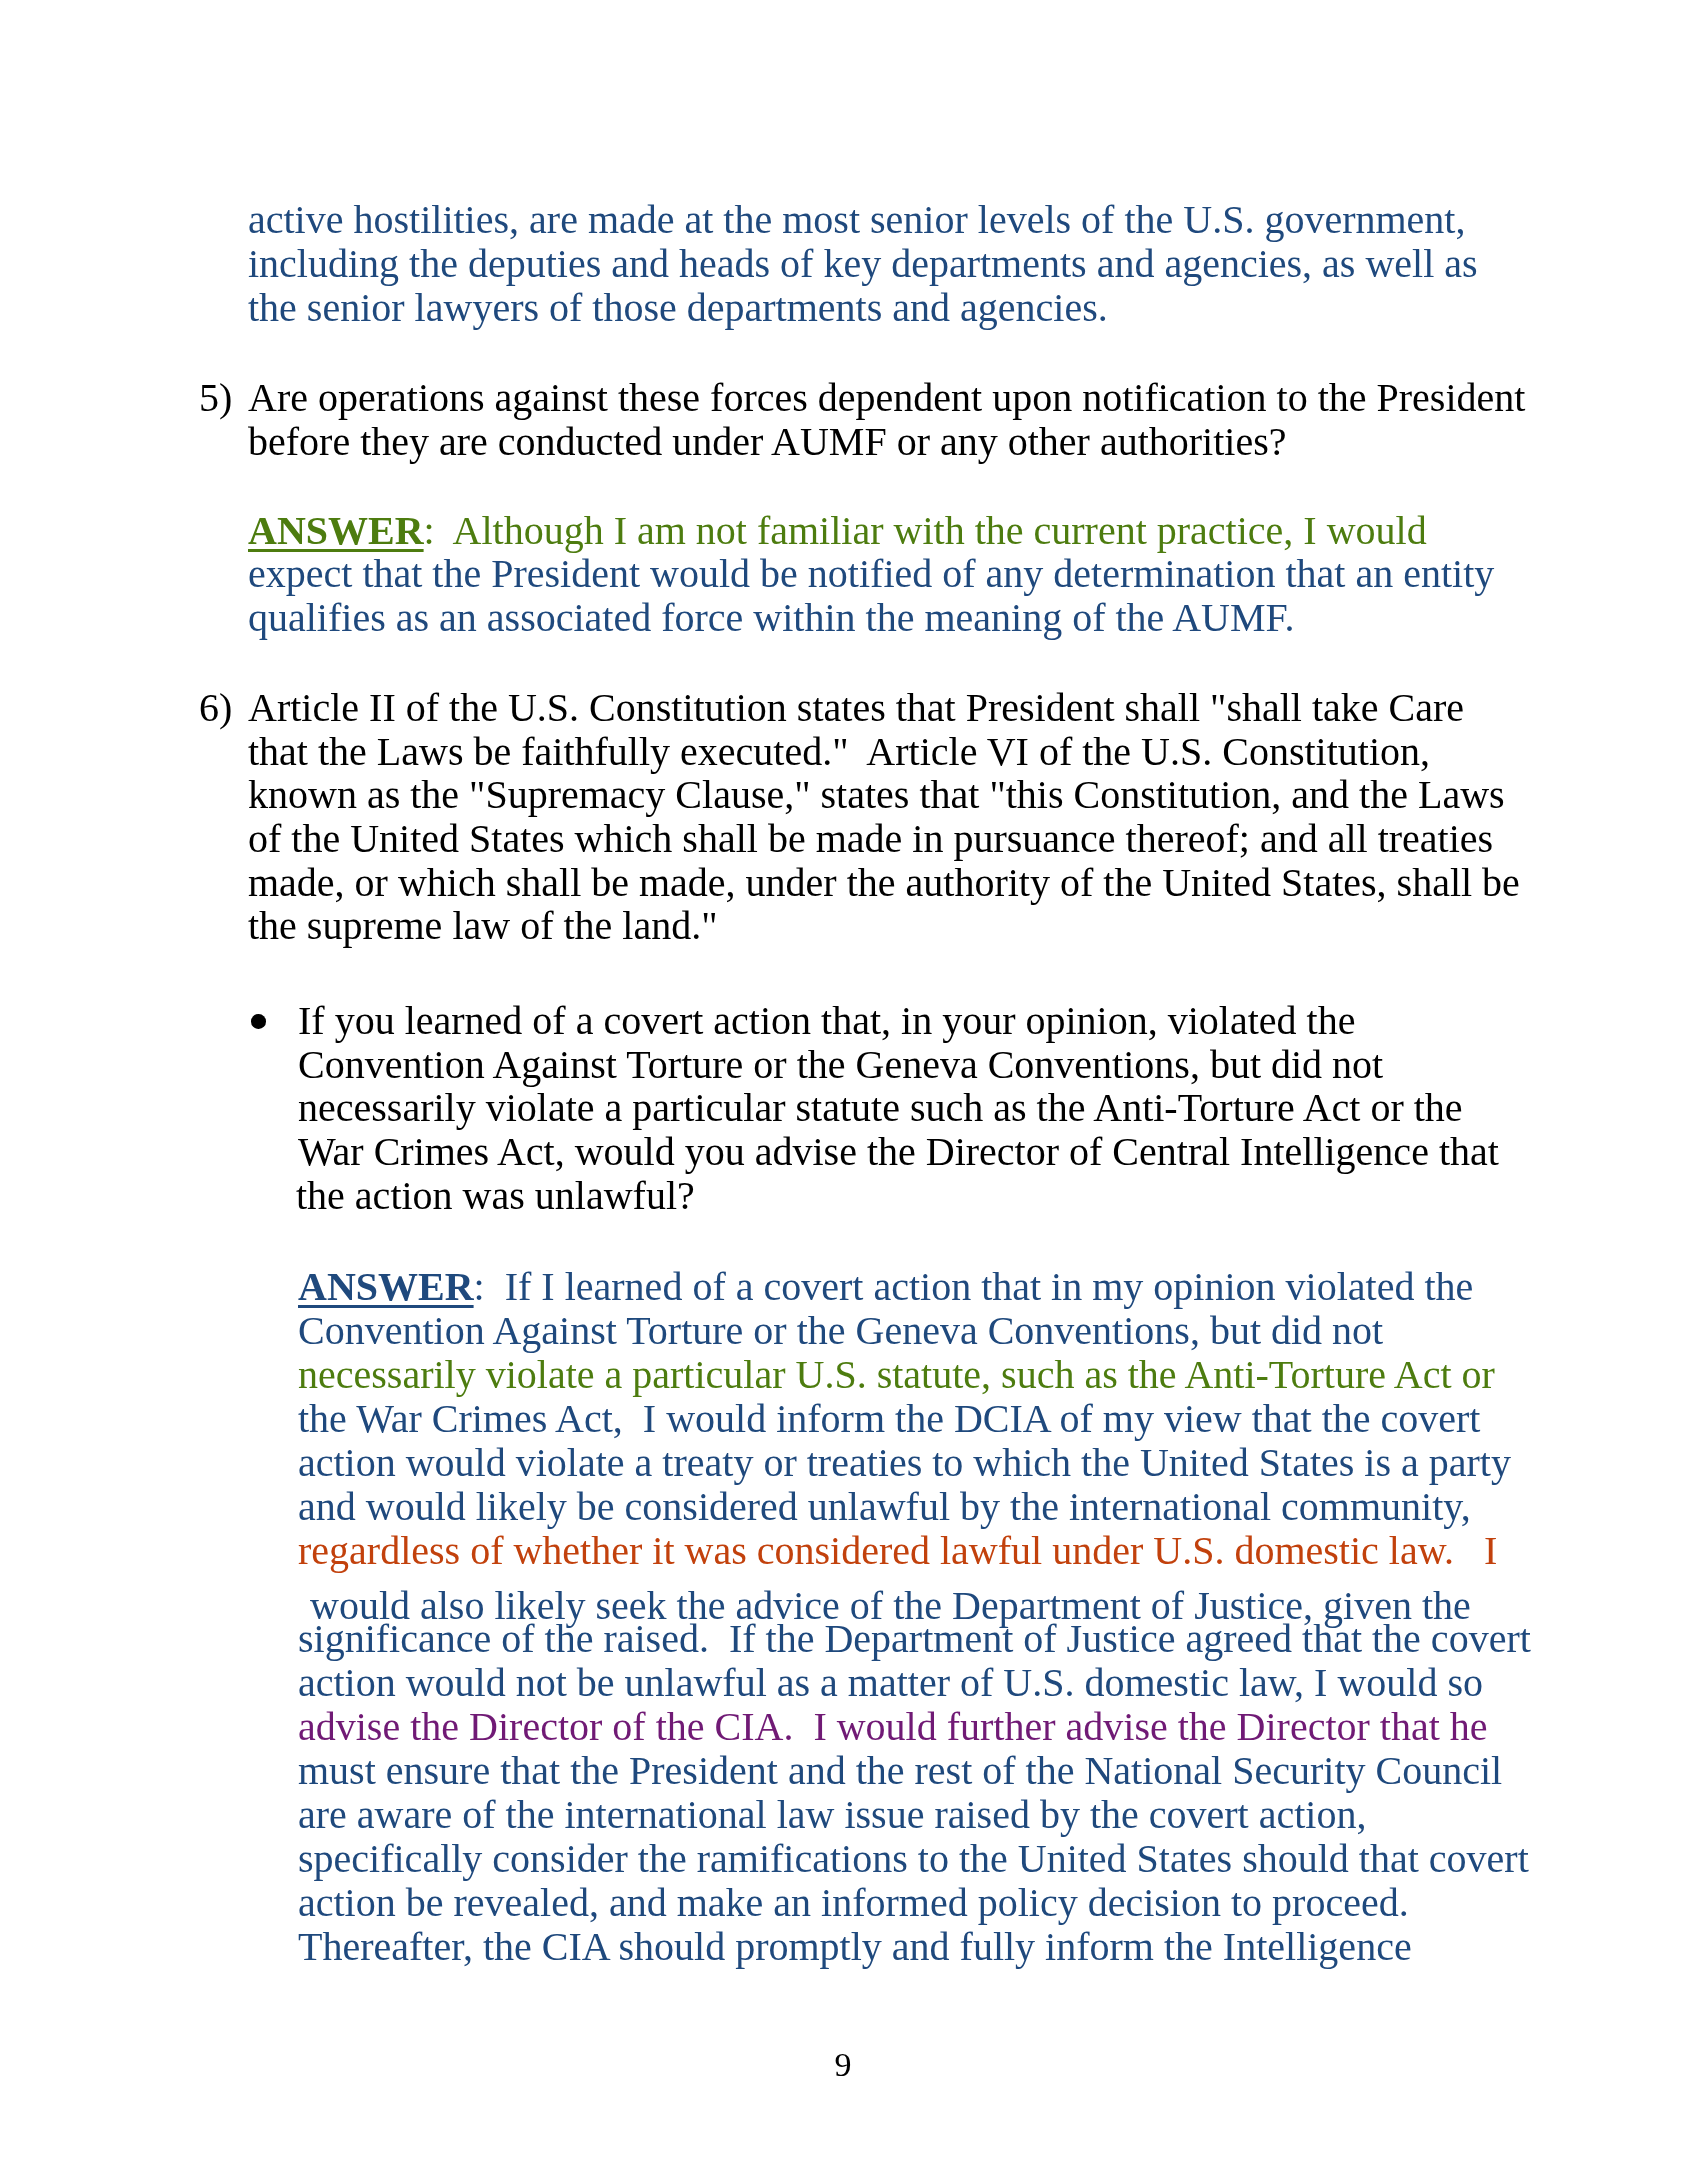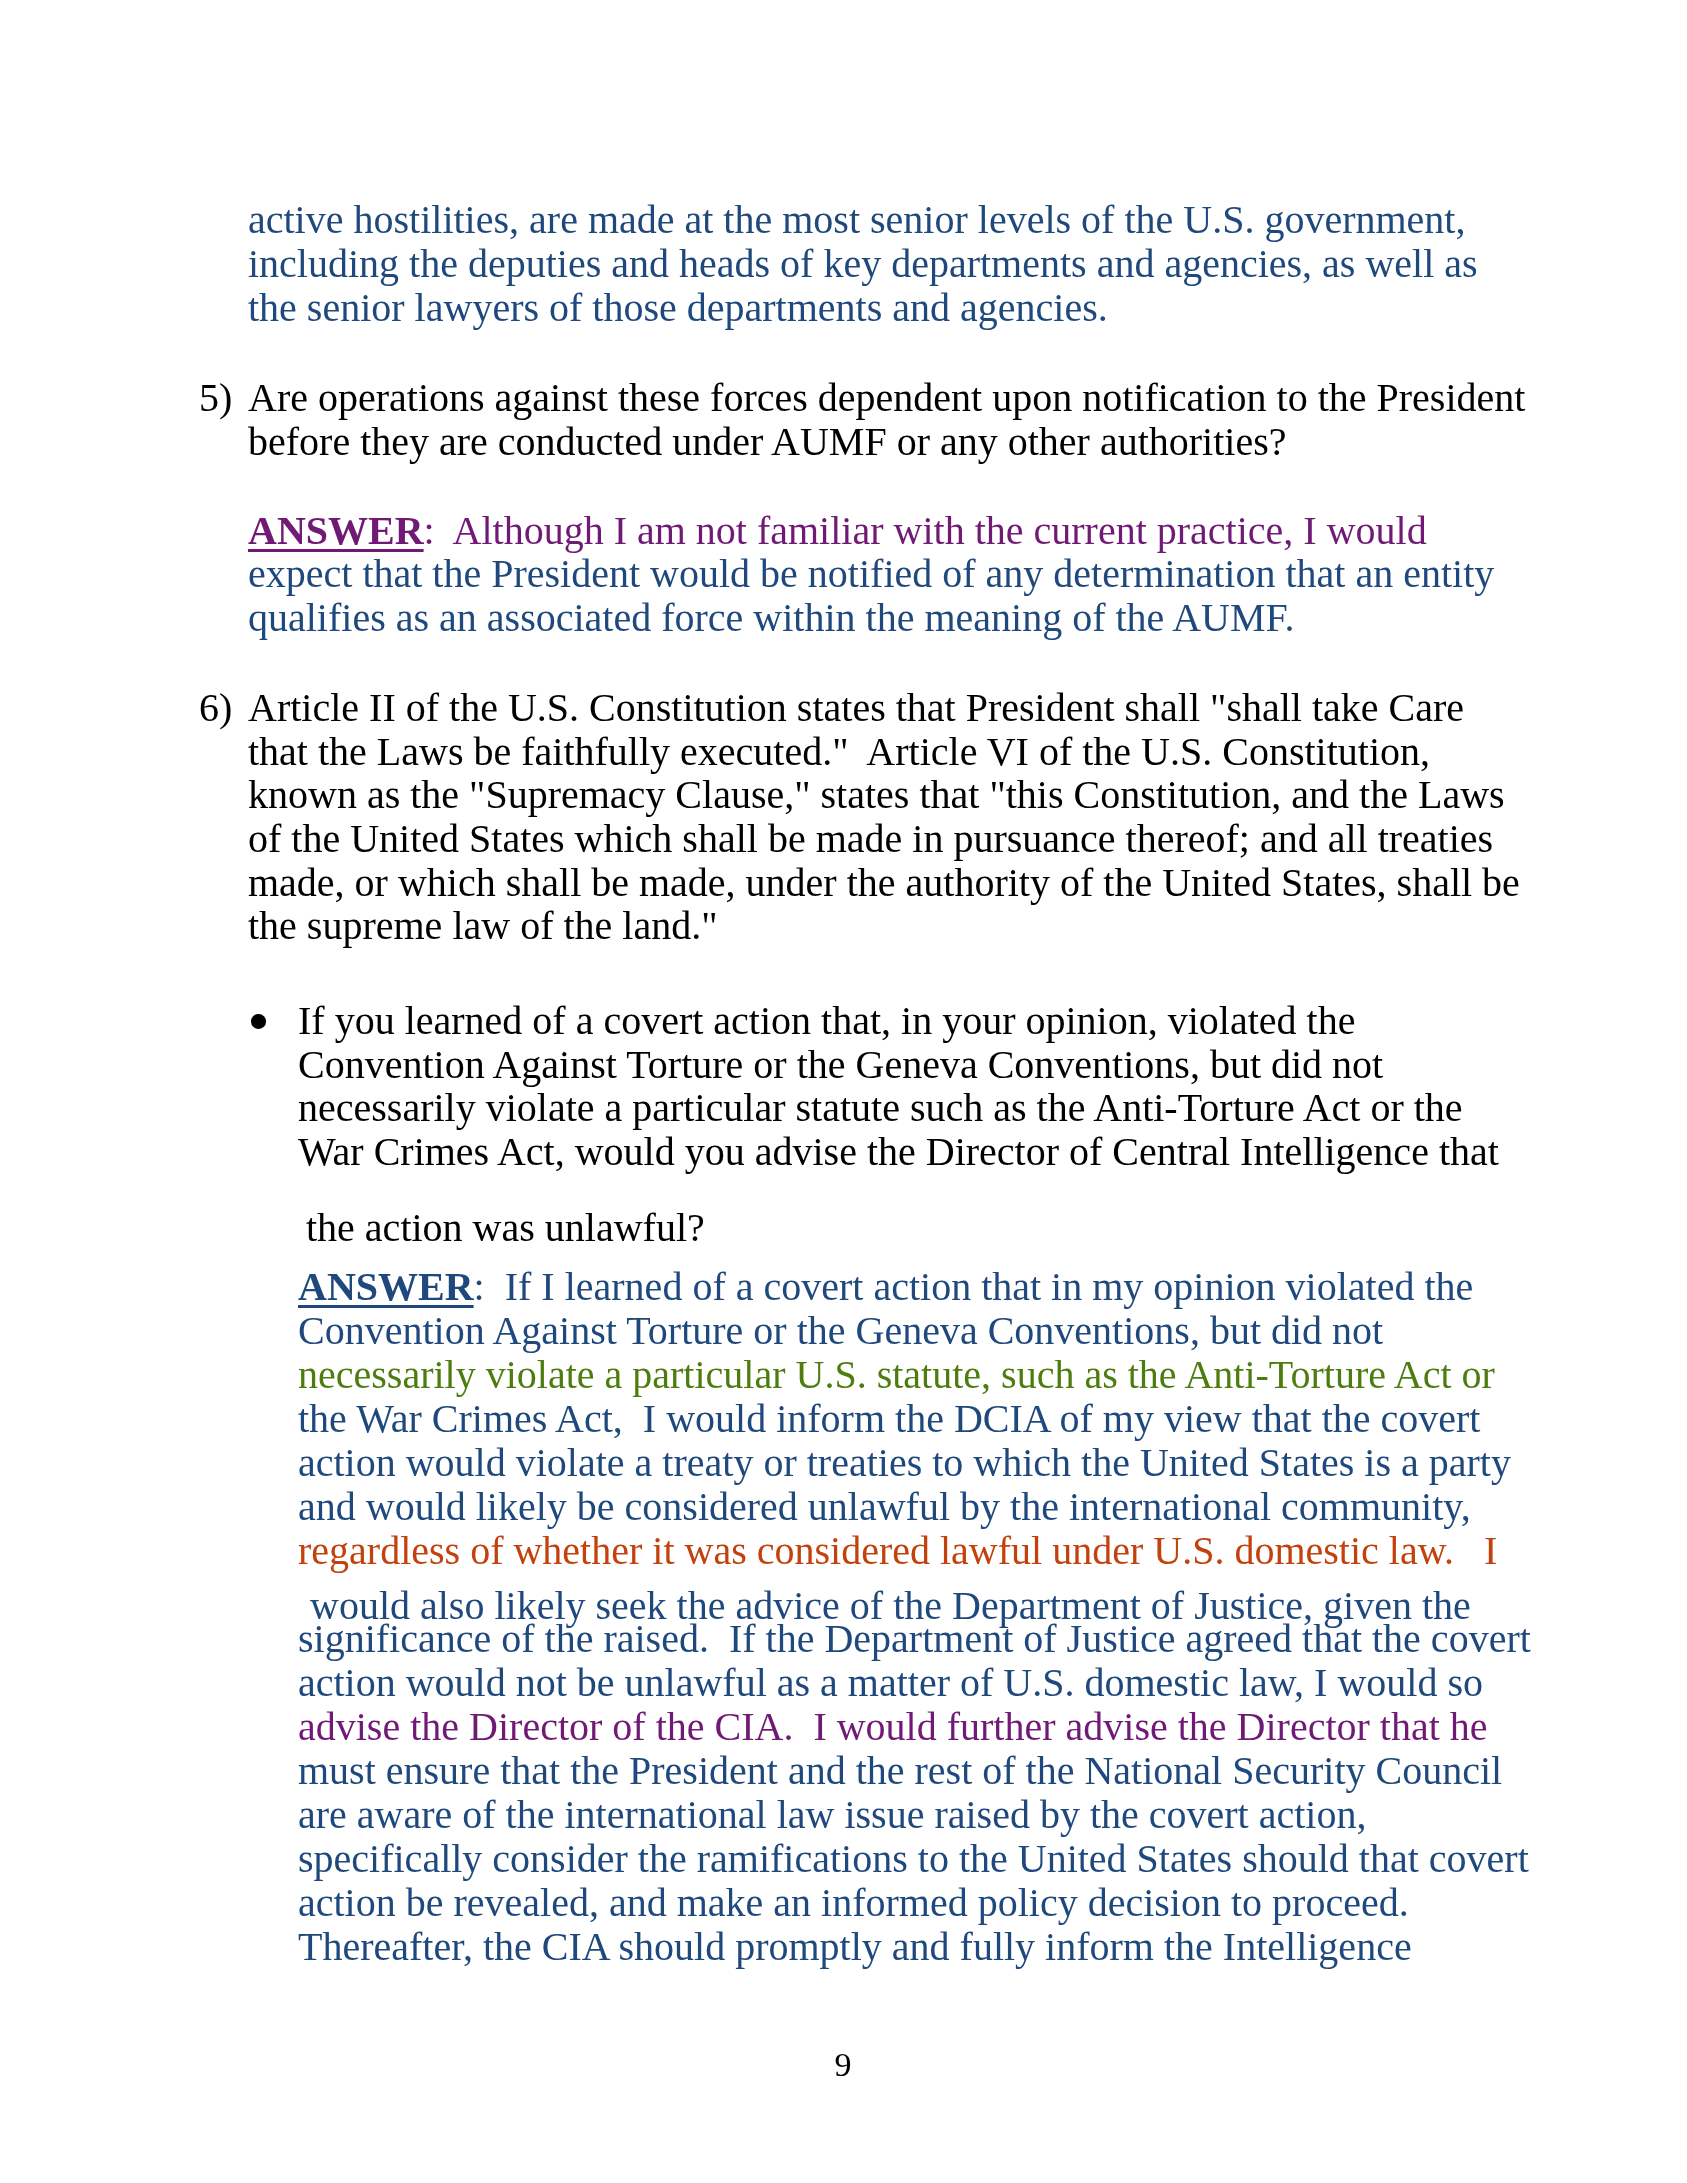--- a/index.html
+++ b/index.html
@@ -31,42 +31,42 @@
     <div class="ln blue" style="left: 248px; top: 288px; color: rgb(31, 73, 125);">the senior lawyers of those departments and agencies.</div>
   </div>
 
   <div>
     <div class="marker" style="left:199px; top:378px;">5)</div>
     <div class="ln" style="left:248px; top:378px;">Are operations against these forces dependent upon notification to the President</div>
     <div class="ln" style="left:248px; top:422px;">before they are conducted under AUMF or any other authorities?</div>
   </div>
 
   <div>
-    <div class="ln blue" style="left: 248px; top: 511px; color: #701a75;"><span class="ans-label">ANSWER</span><span>:</span><span>  Although I am not familiar with the current practice, I would</span></div>
+    <div class="ln blue" style="left: 248px; top: 511px; color: #4d7c0f;"><span class="ans-label">ANSWER</span><span>:</span><span>  Although I am not familiar with the current practice, I would</span></div>
     <div class="ln blue" style="left: 248px; top: 554px; color: rgb(31, 73, 125);">expect that the President would be notified of any determination that an entity</div>
     <div class="ln blue" style="left: 248px; top: 598px; color: rgb(31, 73, 125);">qualifies as an associated force within the meaning of the AUMF.</div>
   </div>
 
   <div>
     <div class="marker" style="left:199px; top:688px;">6)</div>
     <div class="ln" style="left:248px; top:688px;">Article II of the U.S. Constitution states that President shall "shall take Care</div>
     <div class="ln" style="left:248px; top:732px;">that the Laws be faithfully executed."  Article VI of the U.S. Constitution,</div>
     <div class="ln" style="left:248px; top:775px;">known as the "Supremacy Clause," states that "this Constitution, and the Laws</div>
     <div class="ln" style="left:248px; top:819px;">of the United States which shall be made in pursuance thereof; and all treaties</div>
     <div class="ln" style="left:248px; top:863px;">made, or which shall be made, under the authority of the United States, shall be</div>
     <div class="ln" style="left:248px; top:906px;">the supreme law of the land."</div>
   </div>
 
   <div>
     <div class="bullet-dot" style="left:251px; top:1014px;"></div>
     <div class="ln" style="left:298px; top:1001px;">If you learned of a covert action that, in your opinion, violated the</div>
     <div class="ln" style="left:298px; top:1045px;">Convention Against Torture or the Geneva Conventions, but did not</div>
     <div class="ln" style="left:298px; top:1088px;">necessarily violate a particular statute such as the Anti-Torture Act or the</div>
     <div class="ln" style="left:298px; top:1132px;">War Crimes Act, would you advise the Director of Central Intelligence that</div>
-    <div class="ln" style="left:306px; top:1176px;margin-top:32px;">the action was unlawful?</div>
+    <div class="ln" style="left:296px; top:1176px;">the action was unlawful?</div>
   </div>
 
   <div id="bullet-answer">
     <div class="ln blue" style="left: 298px; top: 1267px; color: rgb(31, 73, 125);"><span class="ans-label">ANSWER</span><span>:</span><span>  If I learned of a covert action that in my opinion violated the</span></div>
     <div class="ln blue" style="left: 298px; top: 1311px; color: rgb(31, 73, 125);">Convention Against Torture or the Geneva Conventions, but did not</div>
     <div class="ln blue" style="left: 298px; top: 1355px; color: #4d7c0f;">necessarily violate a particular U.S. statute, such as the Anti-Torture Act or</div>
     <div class="ln blue" style="left: 298px; top: 1399px; color: rgb(31, 73, 125);">the War Crimes Act,  I would inform the DCIA of my view that the covert</div>
     <div class="ln blue" style="left: 298px; top: 1443px; color: rgb(31, 73, 125); text-align: right;">action would violate a treaty or treaties to which the United States is a party</div>
     <div class="ln blue" style="left: 298px; top: 1487px; color: rgb(31, 73, 125);">and would likely be considered unlawful by the international community,</div>
     <div class="ln blue" style="left: 298px; top: 1531px; color: #c2410c;">regardless of whether it was considered lawful under U.S. domestic law.   I</div>

